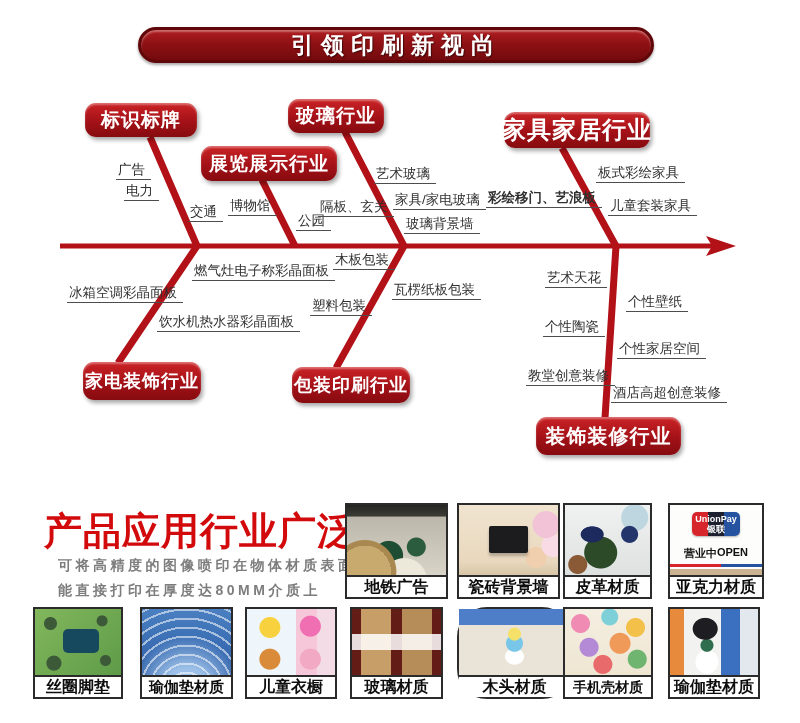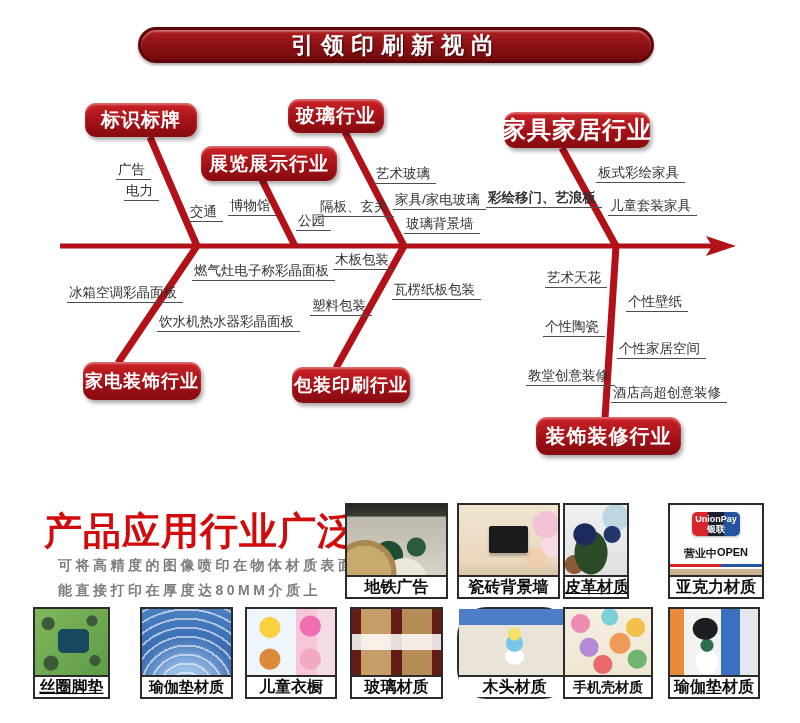--- a/index.html
+++ b/index.html
@@ -202,40 +202,40 @@
 <div class="sub2">能直接打印在厚度达80MM介质上</div>
 
 <div class="cell r1" style="left:345px;top:503px;width:103px;height:96px;">
   <div class="thumb t-ditie"></div>
   <div class="plabel">地铁广告</div>
 </div>
 <div class="cell r1" style="left:457px;top:503px;width:103px;height:96px;">
   <div class="thumb t-cizhuan"></div>
   <div class="plabel">瓷砖背景墙</div>
 </div>
-<div class="cell r1" style="left:563px;top:503px;width:66px;height:96px;text-decoration:underline;">
+<div class="cell r1" style="left:563px;top:503px;width:89px;height:96px;">
   <div class="thumb t-pige"></div>
   <div class="plabel">皮革材质</div>
 </div>
 <div class="cell r1" style="left:668px;top:503px;width:96px;height:96px;">
   <div class="thumb t-yakeli">
     <div class="up-logo">
       <span>UnionPay</span>
       <span>银联</span>
     </div>
     <div class="up-row">
       <span>营业中</span>
       <span>OPEN</span>
     </div>
     <div class="up-stripe"></div>
   </div>
   <div class="plabel">亚克力材质</div>
 </div>
 
-<div class="cell r2" style="left:33px;top:607px;width:77px;height:92px;text-decoration:underline;">
+<div class="cell r2" style="left:33px;top:607px;width:90px;height:92px;">
   <div class="thumb t-sijuan"></div>
   <div class="plabel">丝圈脚垫</div>
 </div>
 <div class="cell r2" style="left:140px;top:607px;width:93px;height:92px;">
   <div class="thumb t-yujia"></div>
   <div class="plabel" style="font-size:15px;">瑜伽垫材质</div>
 </div>
 <div class="cell r2" style="left:245px;top:607px;width:92px;height:92px;">
   <div class="thumb t-ertong"></div>
   <div class="plabel">儿童衣橱</div>

